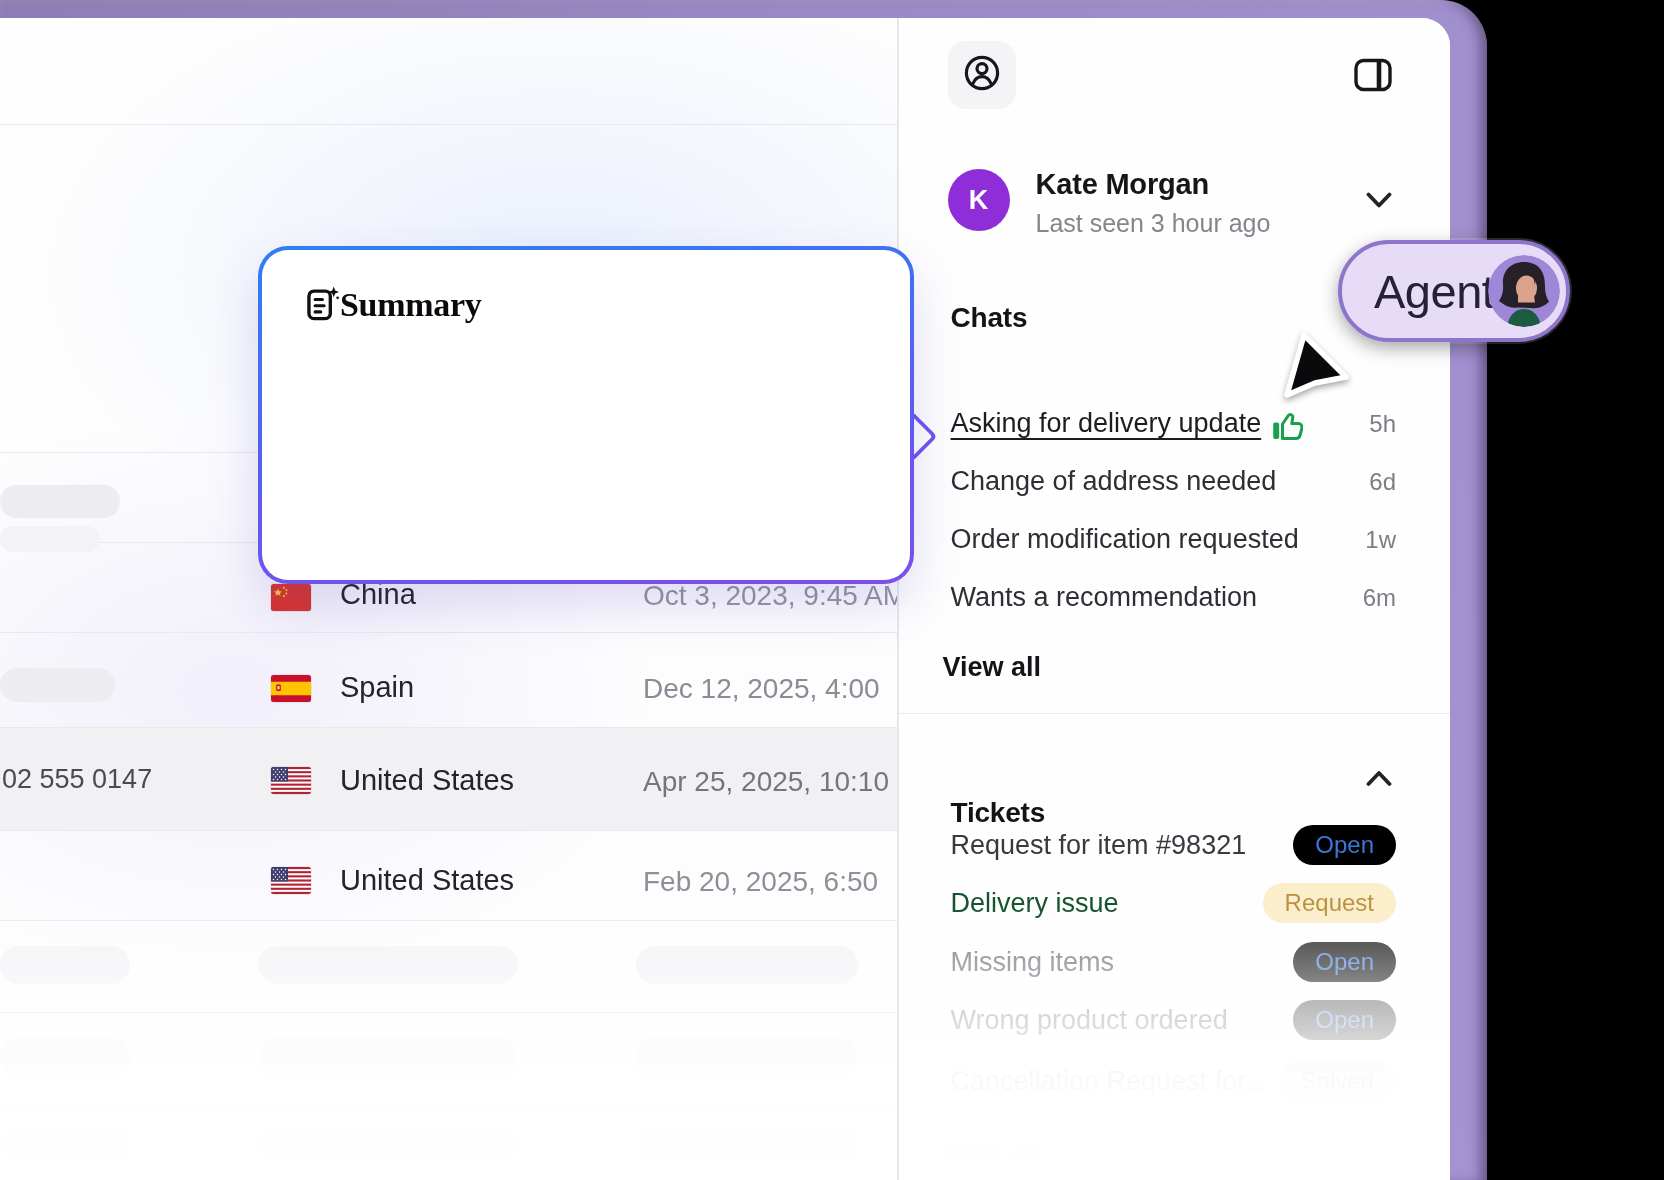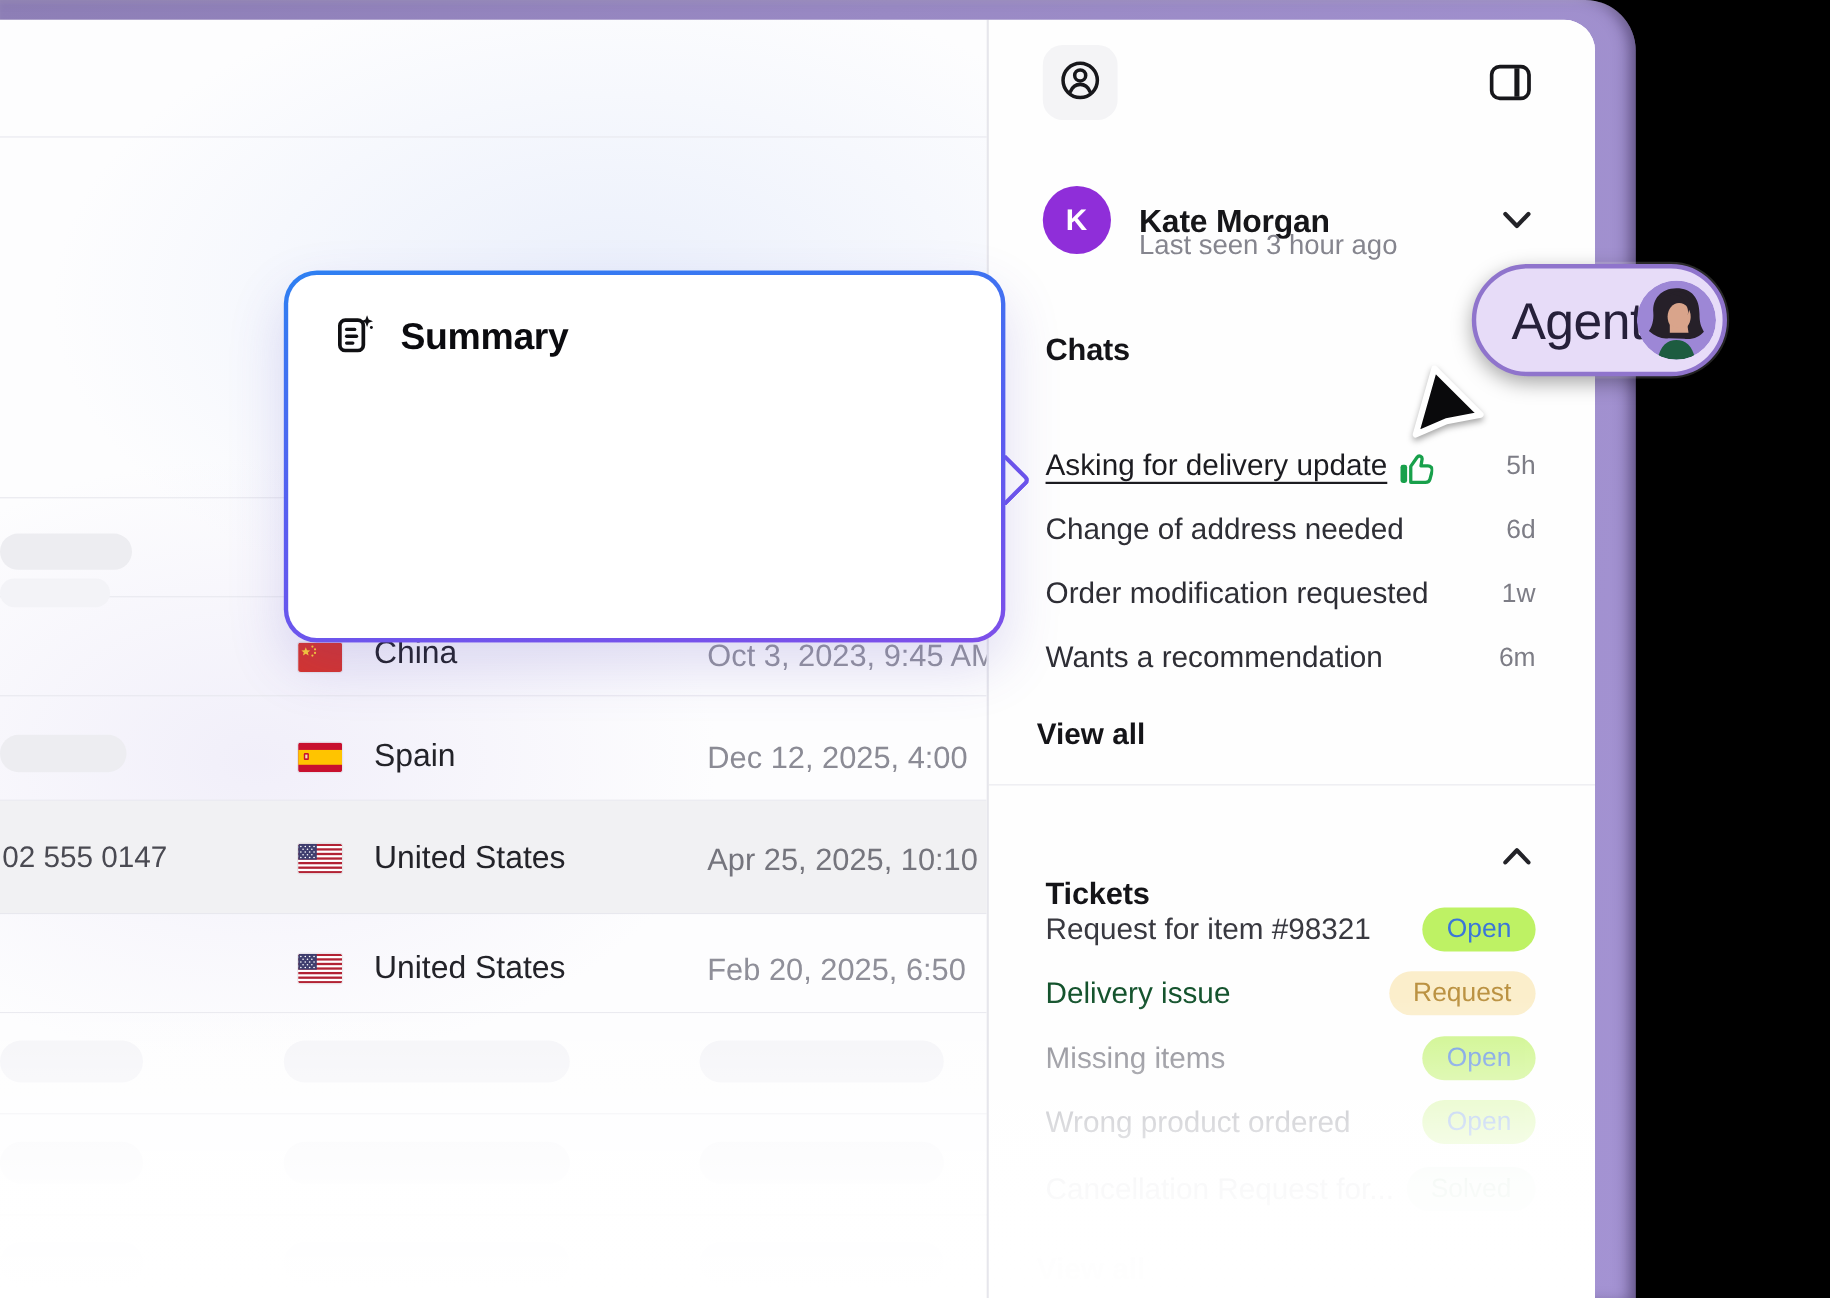--- a/index.html
+++ b/index.html
@@ -40,46 +40,46 @@
   .fade-bottom{ position:absolute; left:0; right:0; top:878px; bottom:0; pointer-events:none;
     background:linear-gradient(180deg, rgba(255,255,255,0) 0%, rgba(255,255,255,.88) 62%, #fff 100%); }
 
   
   .sidebar{ position:absolute; left:898.5px; top:0; width:551.5px; height:1162px; background:#fefefe; }
   .icon-btn{ position:absolute; display:flex; align-items:center; justify-content:center; }
   .person-btn{ left:49px; top:23px; width:68px; height:68px; background:#f4f4f6; border-radius:18px; }
   .toggle-btn{ left:453px; top:40px; width:42px; height:38px; border-radius:9px; }
   .cust-avatar{ position:absolute; left:49px; top:151px; width:62px; height:62px; border-radius:50%;
     background:#8f2ed9; color:#fff; font-weight:bold; font-size:27px; display:flex; align-items:center; justify-content:center; }
-  .cust-name{ position:absolute; left:137px; top:150px; font-size:29px; font-weight:bold; color:#161619; letter-spacing:-.2px;margin-top:18px; }
+  .cust-name{ position:absolute; left:137px; top:150px; font-size:29px; font-weight:bold; color:#161619; letter-spacing:-.2px; }
   .cust-sub{ position:absolute; left:137px; top:191px; font-size:25px; color:#85858e; }
   .chev{ position:absolute; }
   .section-title{ position:absolute; left:52px; font-size:28px; font-weight:bold; color:#141418; letter-spacing:-.2px; }
   .chat-row{ position:absolute; left:52px; right:54px; display:flex; align-items:flex-start; }
   .chat-title{ font-size:27px; color:#2e2e35; }
   .chat-title.active{ color:#1c1c21; text-decoration:underline; text-decoration-thickness:2px; text-underline-offset:6px; }
   .chat-time{ margin-left:auto; font-size:24px; color:#7d7d86; padding-top:2px; }
   .thumb{ margin-left:10px; margin-top:2px; }
   .view-all{ position:absolute; left:44px; font-size:27px; font-weight:bold; color:#141418;
     text-decoration-thickness:2.5px; text-underline-offset:7px; }
   .ticket-row{ position:absolute; left:52px; right:54px; display:flex; align-items:center; }
   .ticket-title{ font-size:27px; white-space:nowrap; overflow:hidden; }
   .badge{ margin-left:auto; height:40px; border-radius:20px; font-size:24px; display:flex; align-items:center; justify-content:center; padding:0 22px; }
-  .badge-open{ background:#bef264; color:#3b76d9;text-align:right; }
+  .badge-open{ background:#000000; color:#3b76d9;text-align:right; }
   .badge-pending{ background:#fbeecb; color:#bb9242; }
   .badge-solved{ background:#e4f3e7; color:#8fbf9a; }
   .side-fade{ position:absolute; left:0; right:0; top:888px; bottom:0; pointer-events:none;
     background:linear-gradient(180deg, rgba(254,254,254,0) 0%, rgba(255,255,255,.9) 62%, #fff 100%); }
 
   
   .summary-card{ position:absolute; left:258px; top:228px; width:656px; height:338px;
     background:linear-gradient(172deg,#2e80f2 0%,#5a5cf0 55%,#7d4fe9 100%);
     border-radius:30px; padding:4px; box-shadow:0 22px 50px rgba(84,64,190,.18); }
   .summary-inner{ width:100%; height:100%; background:#fff; border-radius:26px; padding:36px 44px 0 44px; }
-  .summary-head{ display:flex; align-items:center; gap:24px; }
+  .summary-head{ display:flex; align-items:flex-start; gap:0;font-family:Liberation Serif, serif; }
   .summary-title{ font-size:34px; font-weight:bold; color:#0b0b0f; letter-spacing:-.3px; }
   .summary-list{ margin:24px 0 0 8px; list-style:none; }
   .summary-list li{ position:relative; padding-left:40px; font-size:31px; color:#17171c; line-height:53px; letter-spacing:-.2px; }
   .summary-list li::before{ content:""; position:absolute; left:8px; top:23px; width:9px; height:9px; border-radius:50%; background:#17171c; }
   .card-pointer{ position:absolute; left:898px; top:402px; width:33px; height:33px; background:#fff;
     border-top:4px solid #6d55ee; border-right:4px solid #6d55ee; transform:rotate(45deg); border-top-right-radius:6px; }
 
   
   .agent-pill{ position:absolute; left:1338px; top:240px; width:232px; height:102px; border-radius:51px;
     background:#e7dcf8; border:4px solid #8f74cc; box-shadow:0 6px 18px rgba(0,0,0,.35), 0 0 0 2px rgba(255,255,255,.18);

